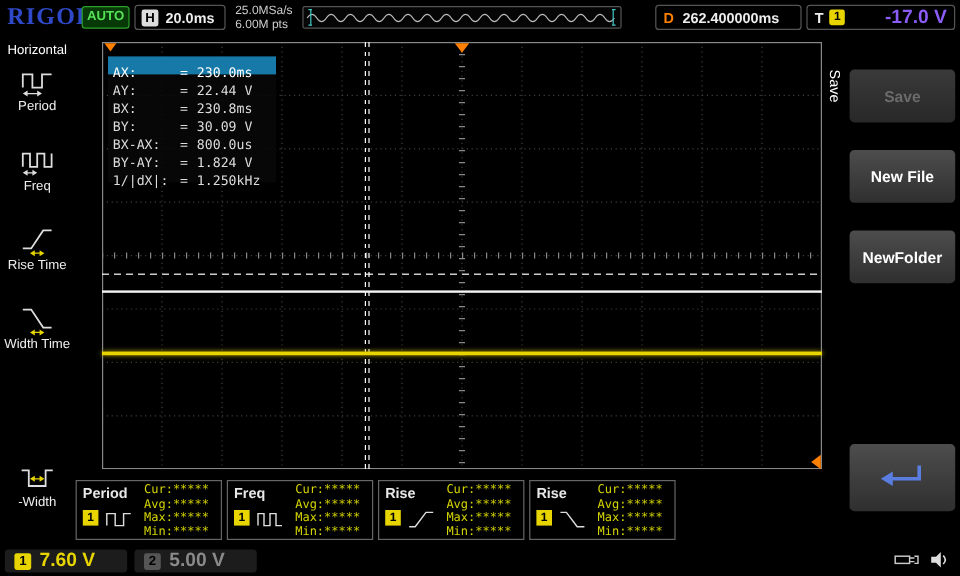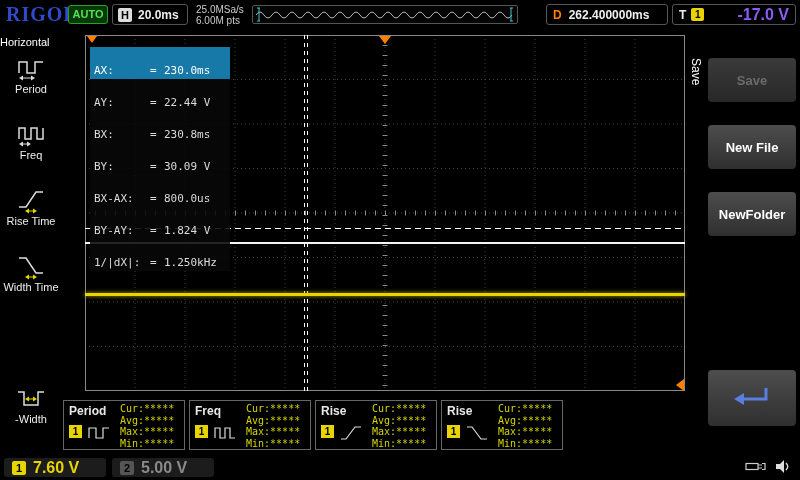--- a/index.html
+++ b/index.html
@@ -28,21 +28,21 @@
   .d-value{color:#eee;font-size:12px;font-weight:bold}
   .t-group{position:absolute;left:672px;top:4px;width:124px;height:21px;border:1px solid #555;
         border-radius:3px;display:flex;align-items:center;gap:5px;padding:0 6px}
   .t-label{color:#eee;font-weight:bold;font-size:12px}
   .t-src{width:13px;height:13px;background:#e8d500;color:#000;font-weight:bold;font-size:10px;
         text-align:center;line-height:13px;border-radius:2px}
   .t-value{color:#8b5cf6;font-size:16px;font-weight:bold;margin-left:auto}
 
   
   .left-menu{position:absolute;left:0;top:30px;width:62px;height:425px;background:#000}
-  .lm-title{color:#fff;font-size:11px;padding-top:6px}
+  .lm-title{color:#fff;font-size:11px;text-align:center;padding-top:6px}
   .lm-item{position:absolute;left:0;width:62px;text-align:center;cursor:default}
   .lm-item svg{display:block;margin:0 auto}
   .lm-label{color:#eee;font-size:11px;margin-top:1px;line-height:12px}
 
   
   .graticule{position:absolute;left:85px;top:35px;width:600px;height:356px;background:#000}
   .graticule svg.grid{position:absolute;left:0;top:0}
   .vcursor{position:absolute;top:0;width:1px;height:356px;z-index:3;
         background:repeating-linear-gradient(to bottom,#fff 0 4px,transparent 4px 8px)}
   .hcursor-a{position:absolute;left:0;top:193px;width:600px;height:1px;z-index:3;
@@ -51,21 +51,21 @@
   .trace{position:absolute;left:0;top:258px;width:600px;height:3px;background:#e8d500;
         box-shadow:0 0 4px #b8a800;z-index:4}
   .marker-top{position:absolute;left:294px;top:1px;width:0;height:0;z-index:5;
         border-left:6px solid transparent;border-right:6px solid transparent;border-top:8px solid #ff8000}
   .marker-topleft{position:absolute;left:2px;top:1px;width:0;height:0;z-index:5;
         border-left:5px solid transparent;border-right:5px solid transparent;border-top:7px solid #ff8000}
   .marker-right{position:absolute;right:1px;top:344px;width:0;height:0;z-index:5;
         border-top:6px solid transparent;border-bottom:6px solid transparent;border-right:8px solid #ff8000}
   .cursor-box{position:absolute;left:5px;top:12px;width:140px;z-index:6;
         background:rgba(8,8,8,.88);font-family:"DejaVu Sans Mono",monospace;font-size:11px}
-  .cb-row{display:flex;height:15px;line-height:15px;color:#dcdcdc;padding:16px 4px}
+  .cb-row{display:flex;height:15px;line-height:15px;color:#dcdcdc;padding:6px 4px}
   .cb-row.hl{background:#1779a8;color:#fff}
   .cb-label{width:56px}
   .cb-eq{width:14px}
 
   
   .meas-row{position:absolute;left:63px;top:400px;display:flex;gap:4px}
   .meas-box{position:relative;width:122px;height:50px;border:1px solid #666;background:#000}
   .meas-name{position:absolute;left:5px;top:3px;color:#e8e8e8;font-size:12px;font-weight:bold}
   .meas-src{position:absolute;left:5px;top:24px;width:13px;height:13px;background:#e8d500;color:#000;
         font-size:10px;font-weight:bold;text-align:center;line-height:13px}

